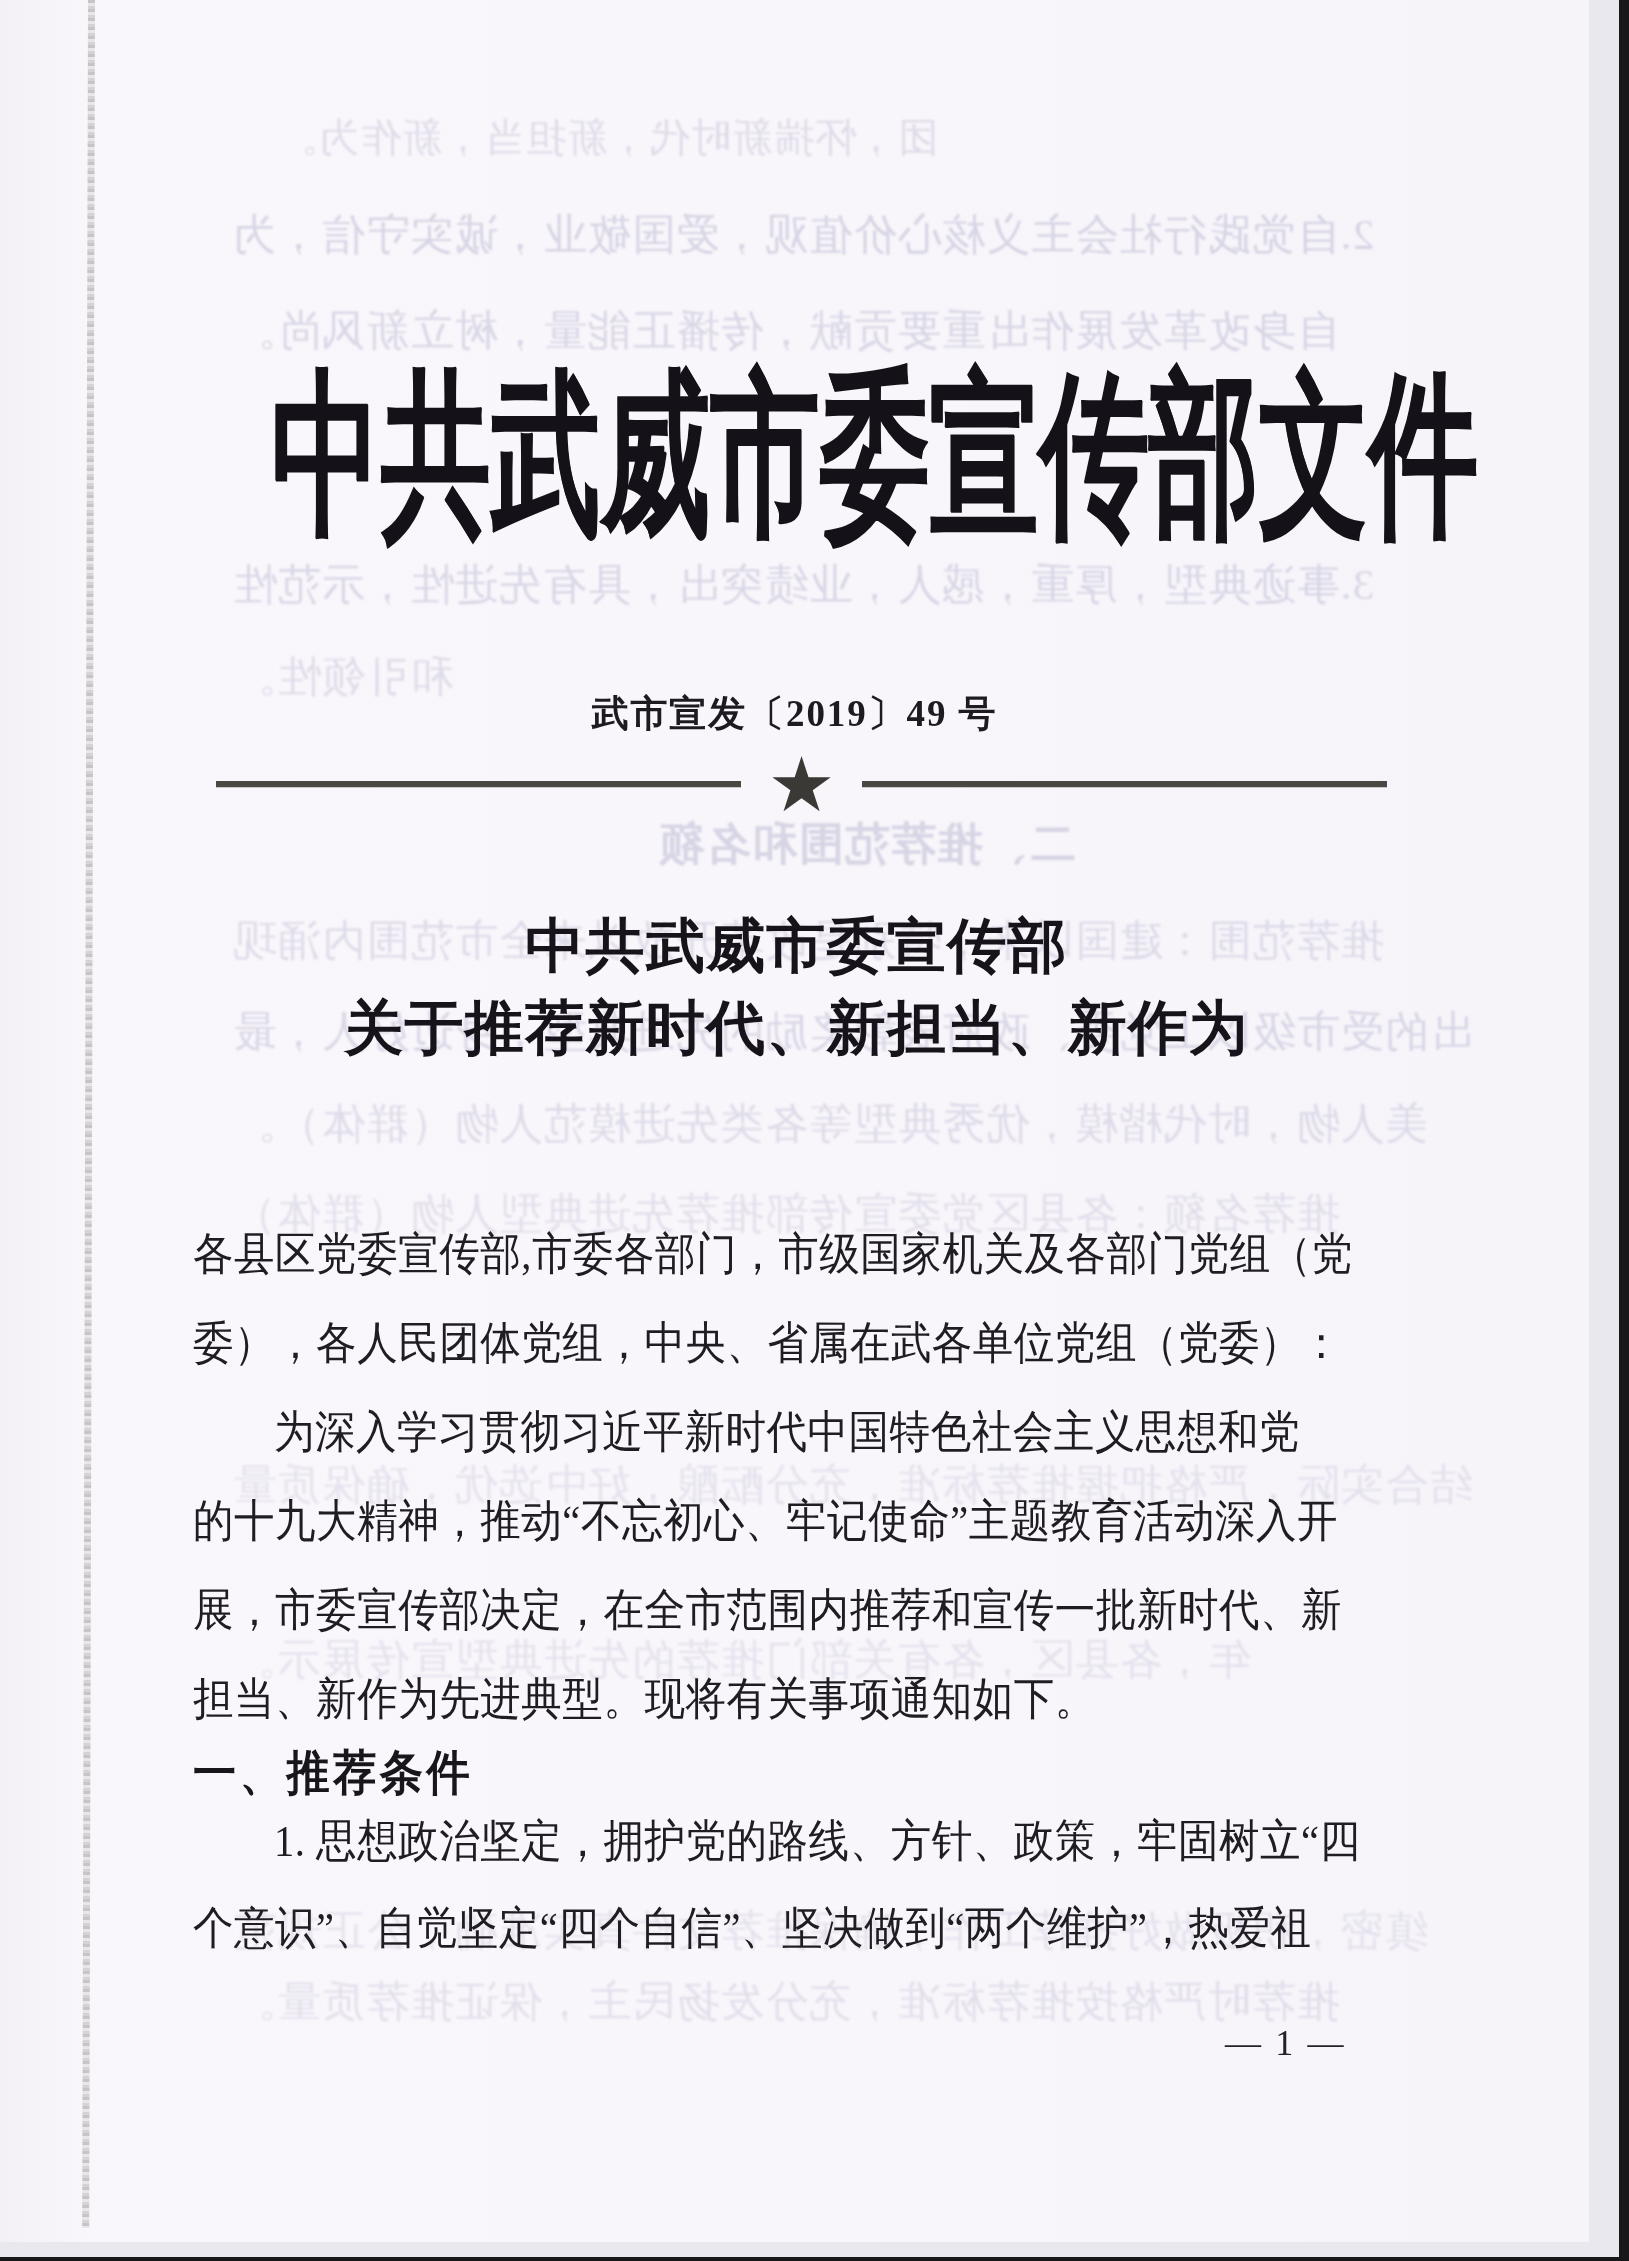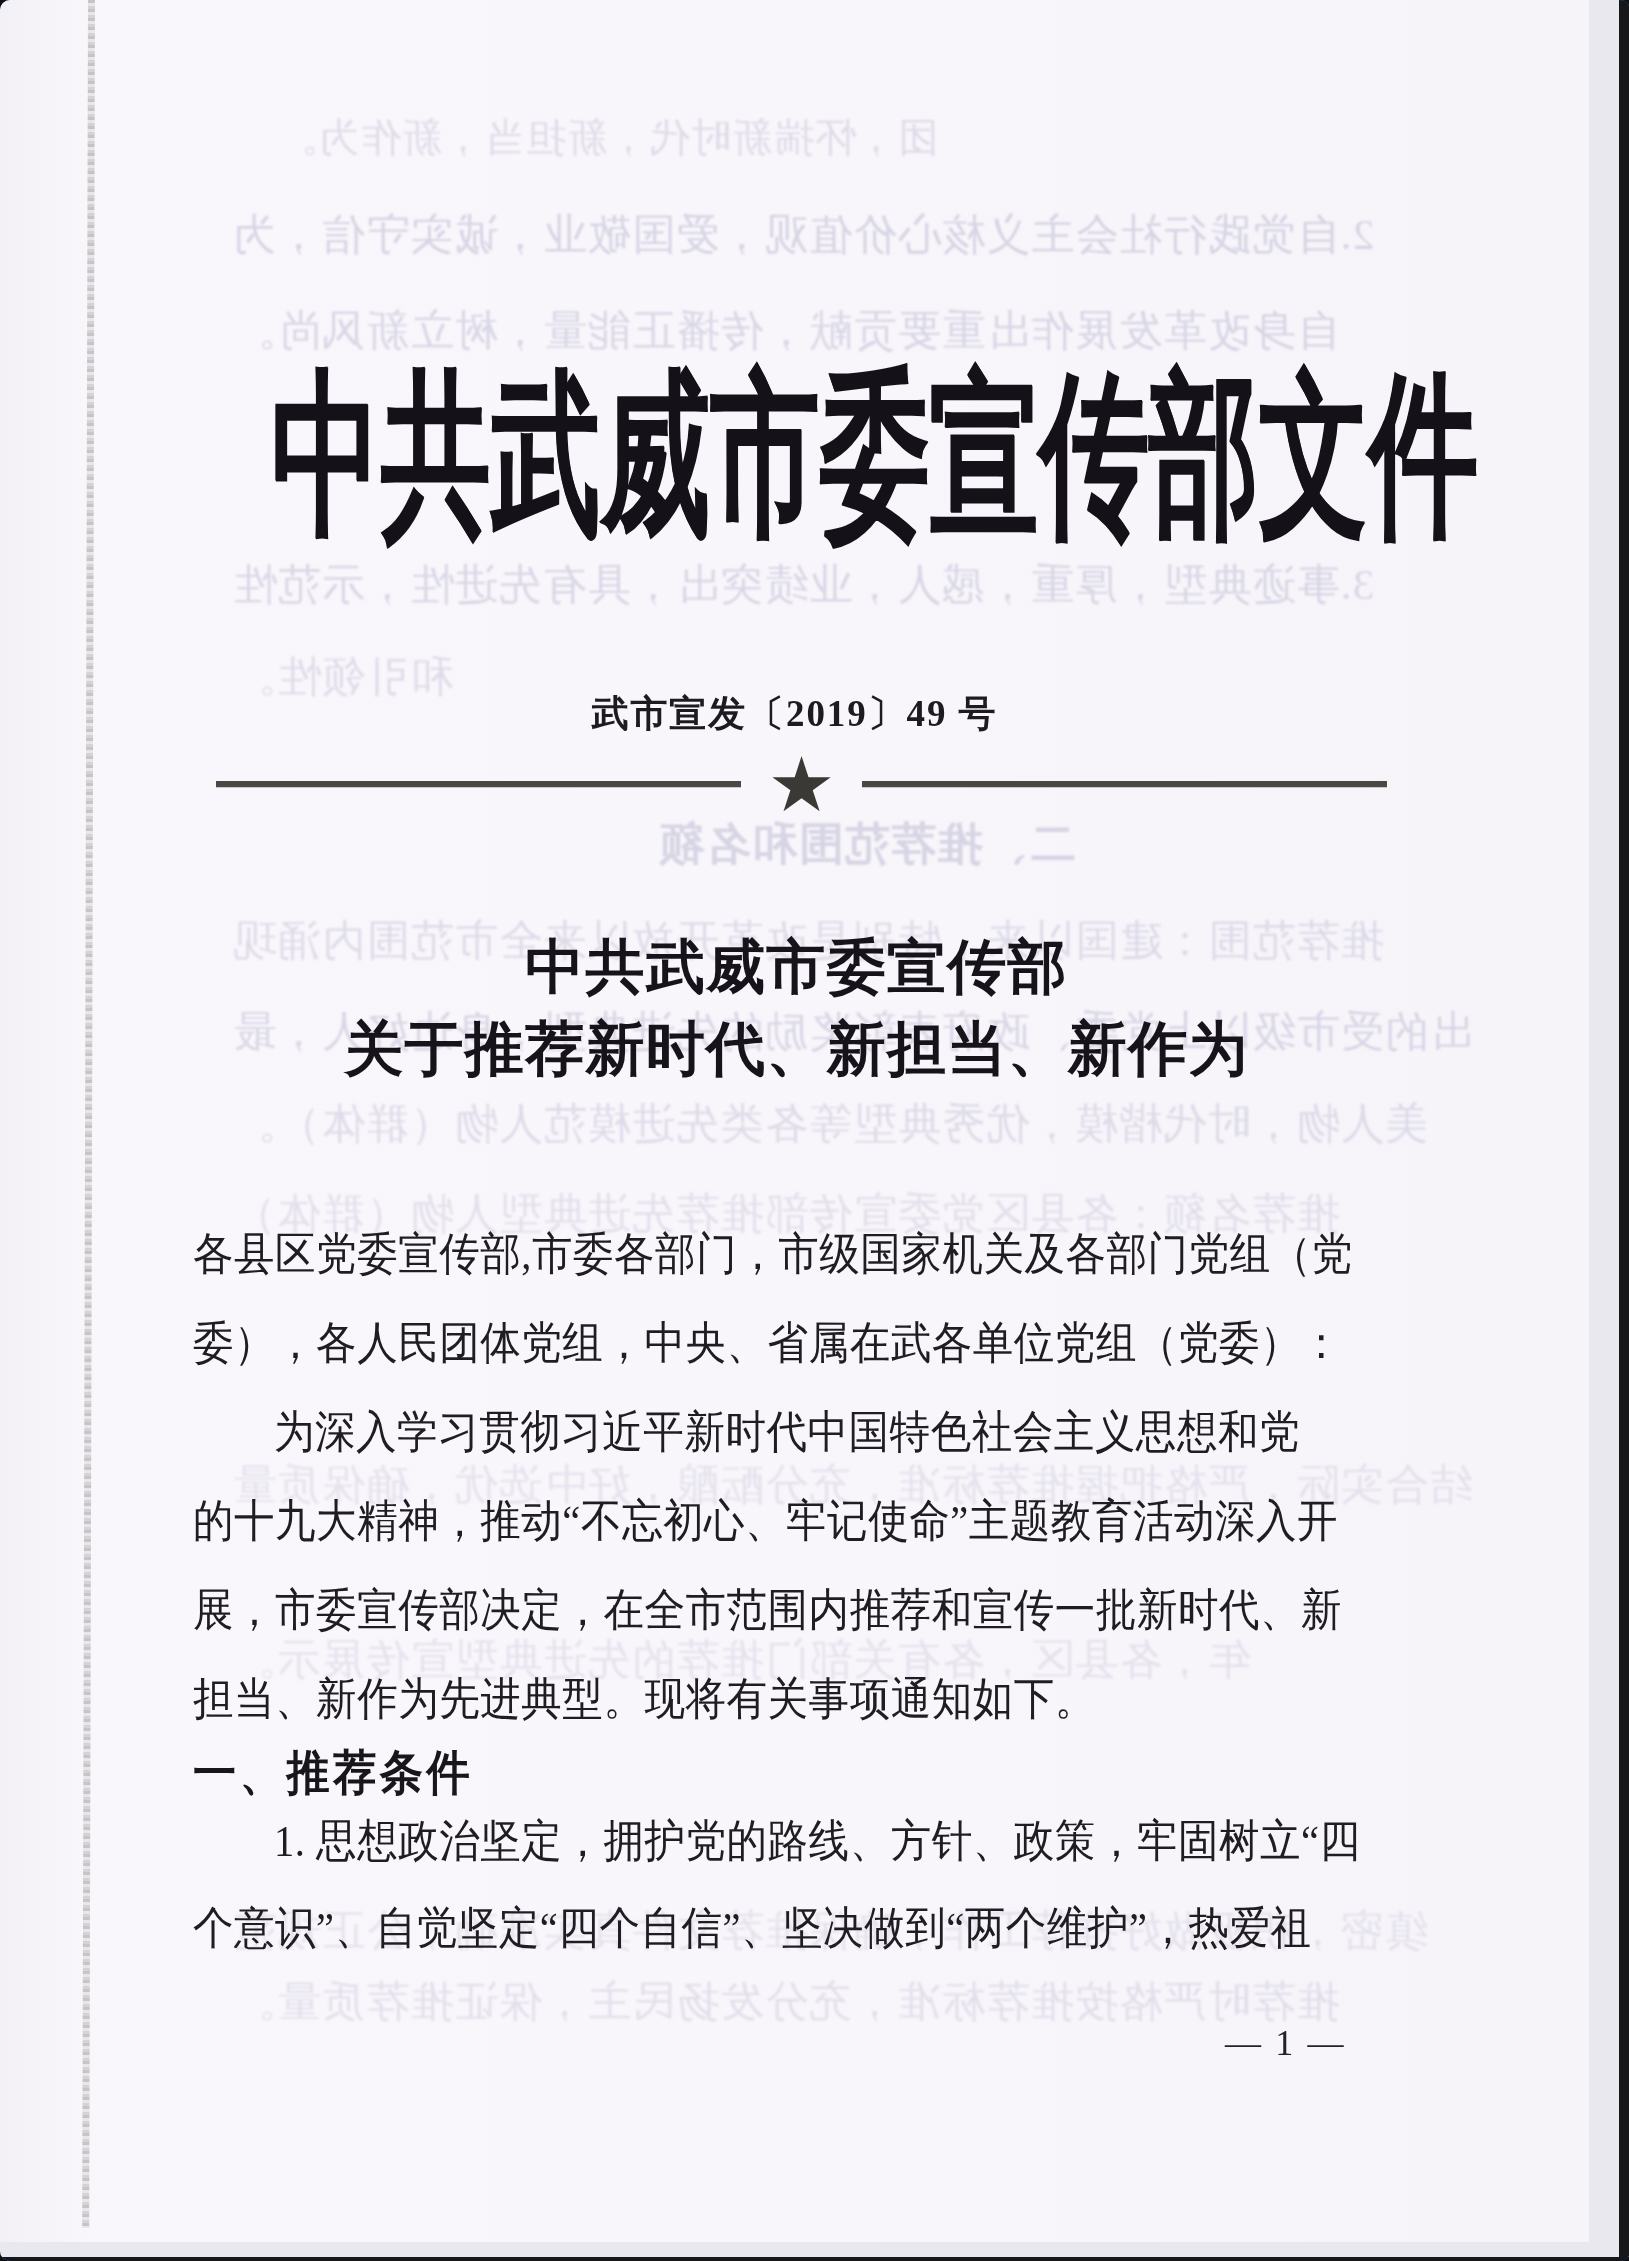--- a/index.html
+++ b/index.html
@@ -1,20 +1,19 @@
 <!DOCTYPE html>
 <html style="font-size:10.3px"><head>
 <meta charset="utf-8">
 <style>
   html,body{margin:0;padding:0;background:#101013;}
   .scan{
     position:relative;width:1630px;height:2261px;overflow:hidden;
     background:#3b82f6;
     font-family:"Liberation Serif","DejaVu Serif",serif;
-    border-radius:10px;
   }
   .paper{
     position:absolute;left:0;top:0;width:1589px;height:2243px;
     background:linear-gradient(90deg,#f3f1f6 0%,#f9f7fb 6%,#f8f6fa 55%,#f6f4f9 100%);
     border-bottom:1.9px solid #c8c7cf;
   }
   .edge-right-dark{position:absolute;right:0;top:0;width:11px;height:100%;background:#17171a;}
   .edge-bottom-dark{position:absolute;left:0;bottom:0;width:100%;height:3.9px;background:#17171a;}
   .edge-right-gap{position:absolute;right:11px;top:0;width:30px;height:100%;background:#e9e8ee;}
   .edge-bottom-gap{position:absolute;left:0;bottom:3.9px;width:100%;height:15.5px;background:#e9e8ee;}
@@ -53,21 +52,20 @@
   .star-rule .bar{flex:1;height:5.2px;background:#4a4842;
     box-shadow:0 0.6px 0 rgba(60,58,52,.4);}
   .star-rule .star{
     font-size:76px;line-height:0;color:#3b3936;margin:0 26px;
     font-family:"DejaVu Sans",sans-serif;transform:translateY(1.3px);
   }
   .doc-title{
     position:absolute;left:0;top:905px;width:1593px;text-align:center;
     font-weight:800;color:#16141a;font-size:59px;line-height:82px;
     letter-spacing:1.3px;
-    margin-top:21px;
   }
   .body-line{
     position:absolute;left:193px;white-space:nowrap;font-size:45px;
     color:#1f1d22;transform:scaleX(.90);transform-origin:left top;
     letter-spacing:0.6px;
   }
   .body-line.indent{padding-left:90px;}
   .body-line.heading{
     font-family:"Liberation Sans","DejaVu Sans",sans-serif;
     font-weight:900;font-size:48px;letter-spacing:3.9px;color:#18161b;

